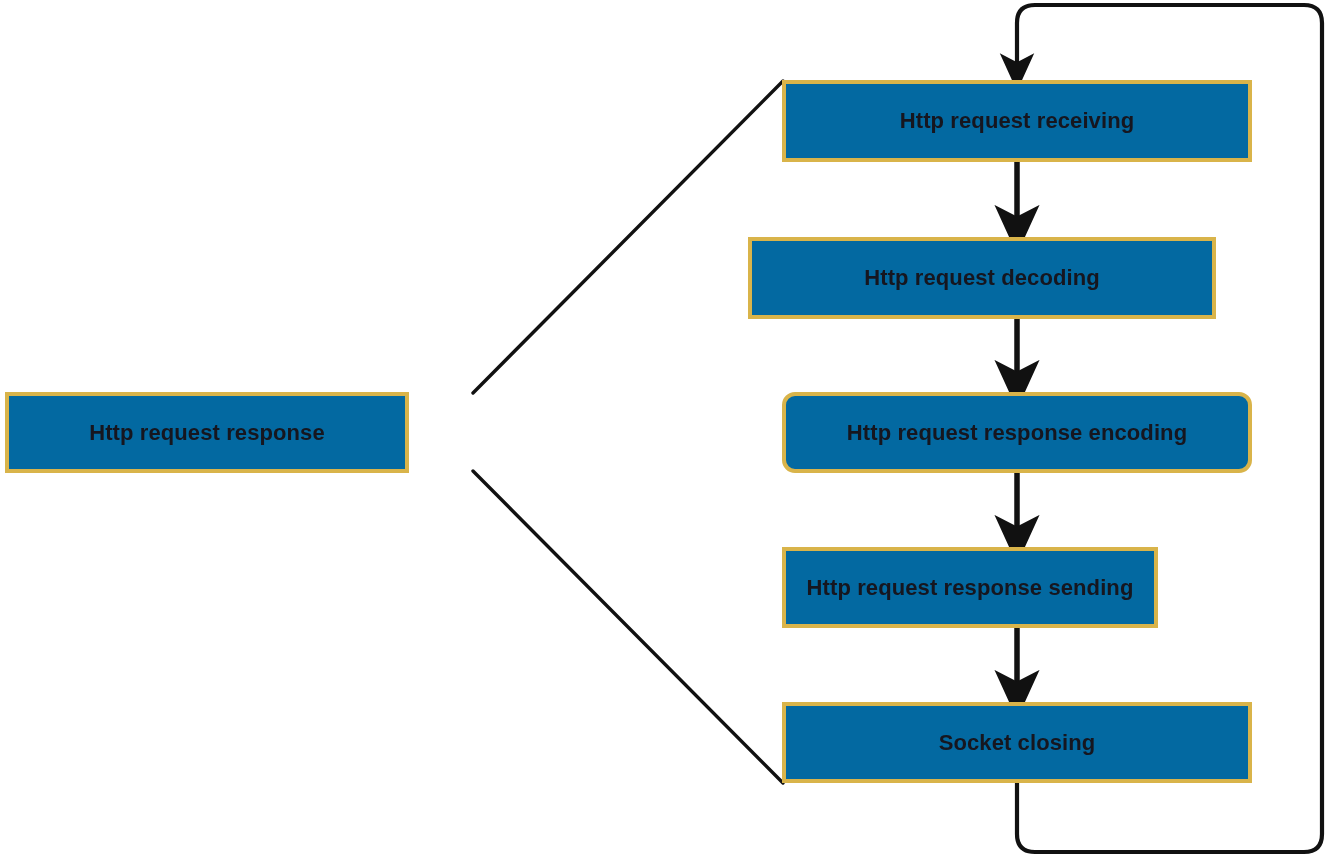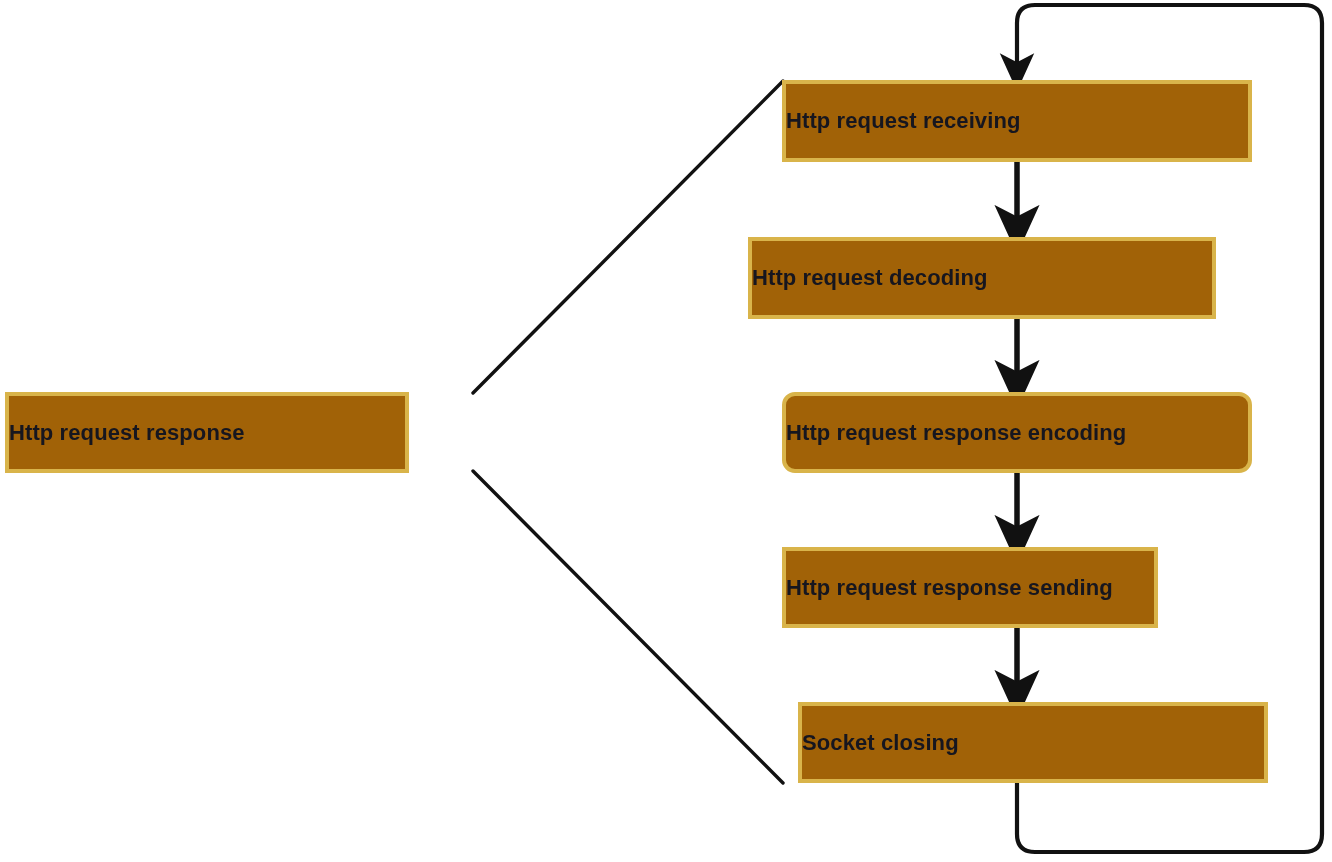--- a/index.html
+++ b/index.html
@@ -21,43 +21,44 @@
   .flow-svg {
     position: absolute;
     left: 0;
     top: 0;
     width: 1332px;
     height: 862px;
   }
   .node {
     position: absolute;
     box-sizing: border-box;
-    background: #a16207;
+    background: #0369a1;
     border: 4px solid #d9b44a;
     display: flex;
     align-items: center;
+    justify-content: center;
     z-index: 3;
   }
   .node-label {
     font-family: "Liberation Sans", sans-serif;
     font-size: 22px;
     font-weight: bold;
     color: #16161f;
     letter-spacing: 0.1px;
     white-space: nowrap;
     text-align: center;
     line-height: 1;
   }
   
   #node-entry      { left: 5px;   top: 392px; width: 404px; height: 81px; }
   #node-receiving  { left: 782px; top: 80px;  width: 470px; height: 82px; }
   #node-decoding   { left: 748px; top: 237px; width: 468px; height: 82px; }
   #node-encoding   { left: 782px; top: 392px; width: 470px; height: 81px; border-radius: 13px; }
   #node-sending    { left: 782px; top: 547px; width: 376px; height: 81px; }
-  #node-closing    { left: 782px; top: 702px; width: 470px; height: 81px; margin-left: 16px; }
+  #node-closing    { left: 782px; top: 702px; width: 470px; height: 81px; }
 </style>
 </head>
 <body>
 
 <div id="canvas">
 
   <svg class="flow-svg" viewBox="0 0 1332 862" xmlns="http://www.w3.org/2000/svg">
     <defs>
       <marker id="arrowhead" markerWidth="9" markerHeight="9" refX="4.2" refY="4.5" orient="auto" markerUnits="strokeWidth">
         <path d="M 0 0.4 L 9 4.5 L 0 8.6 L 2.1 4.5 Z" fill="#111111"></path>

